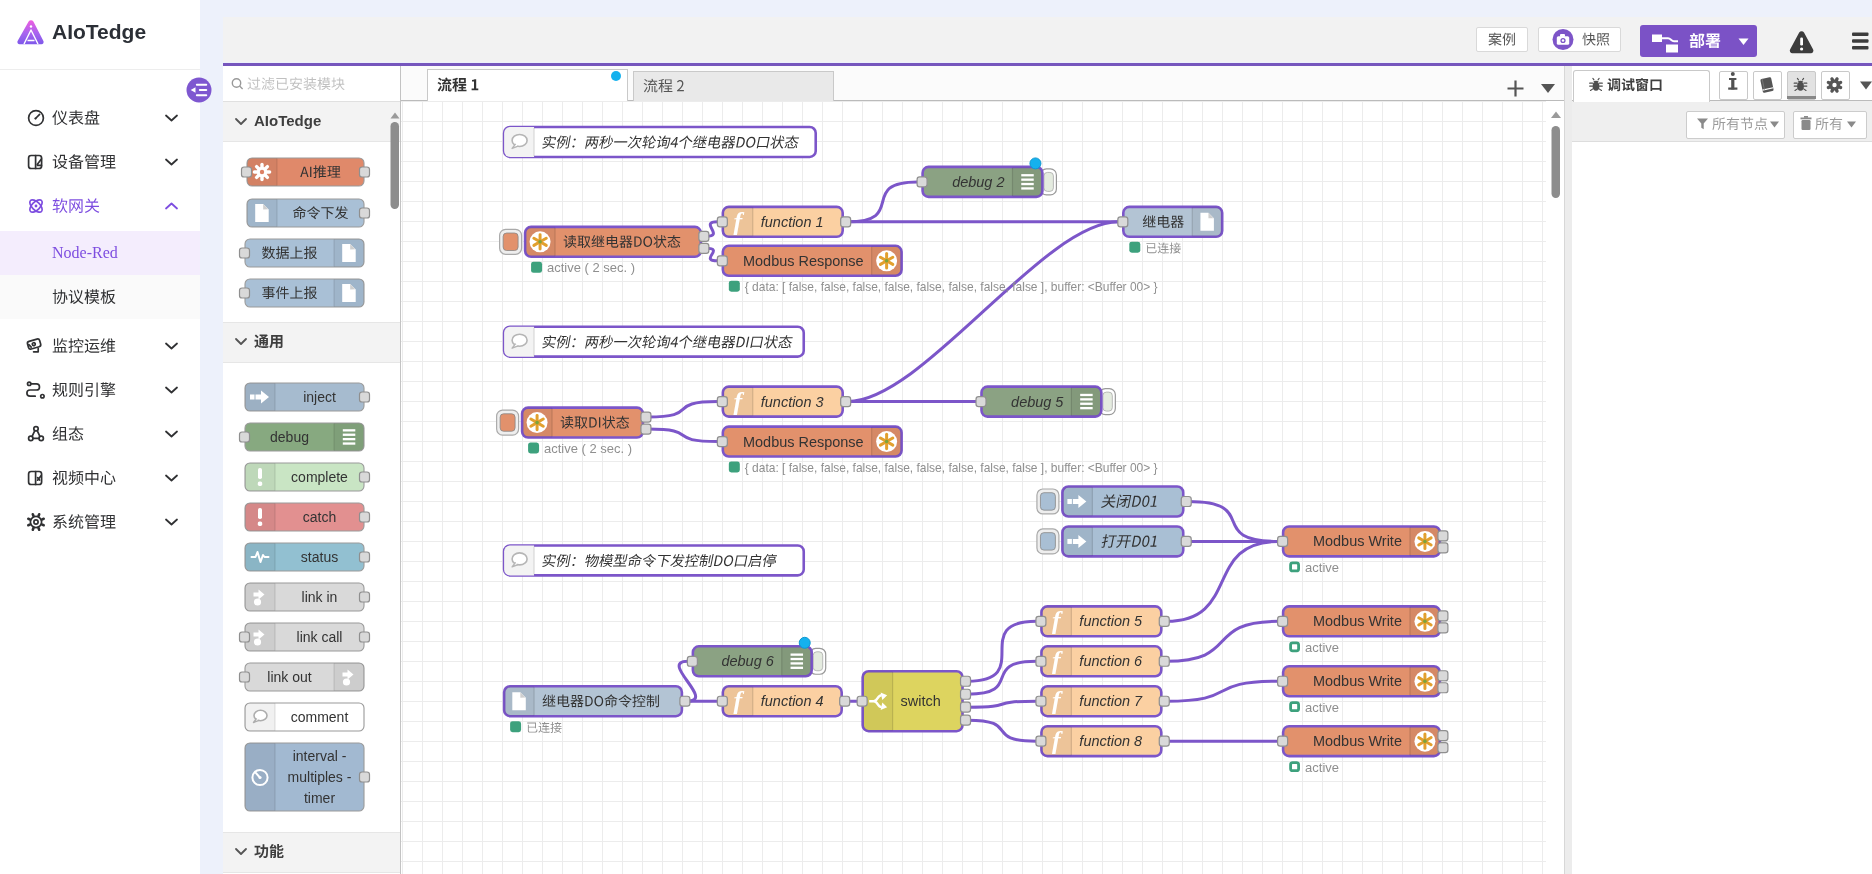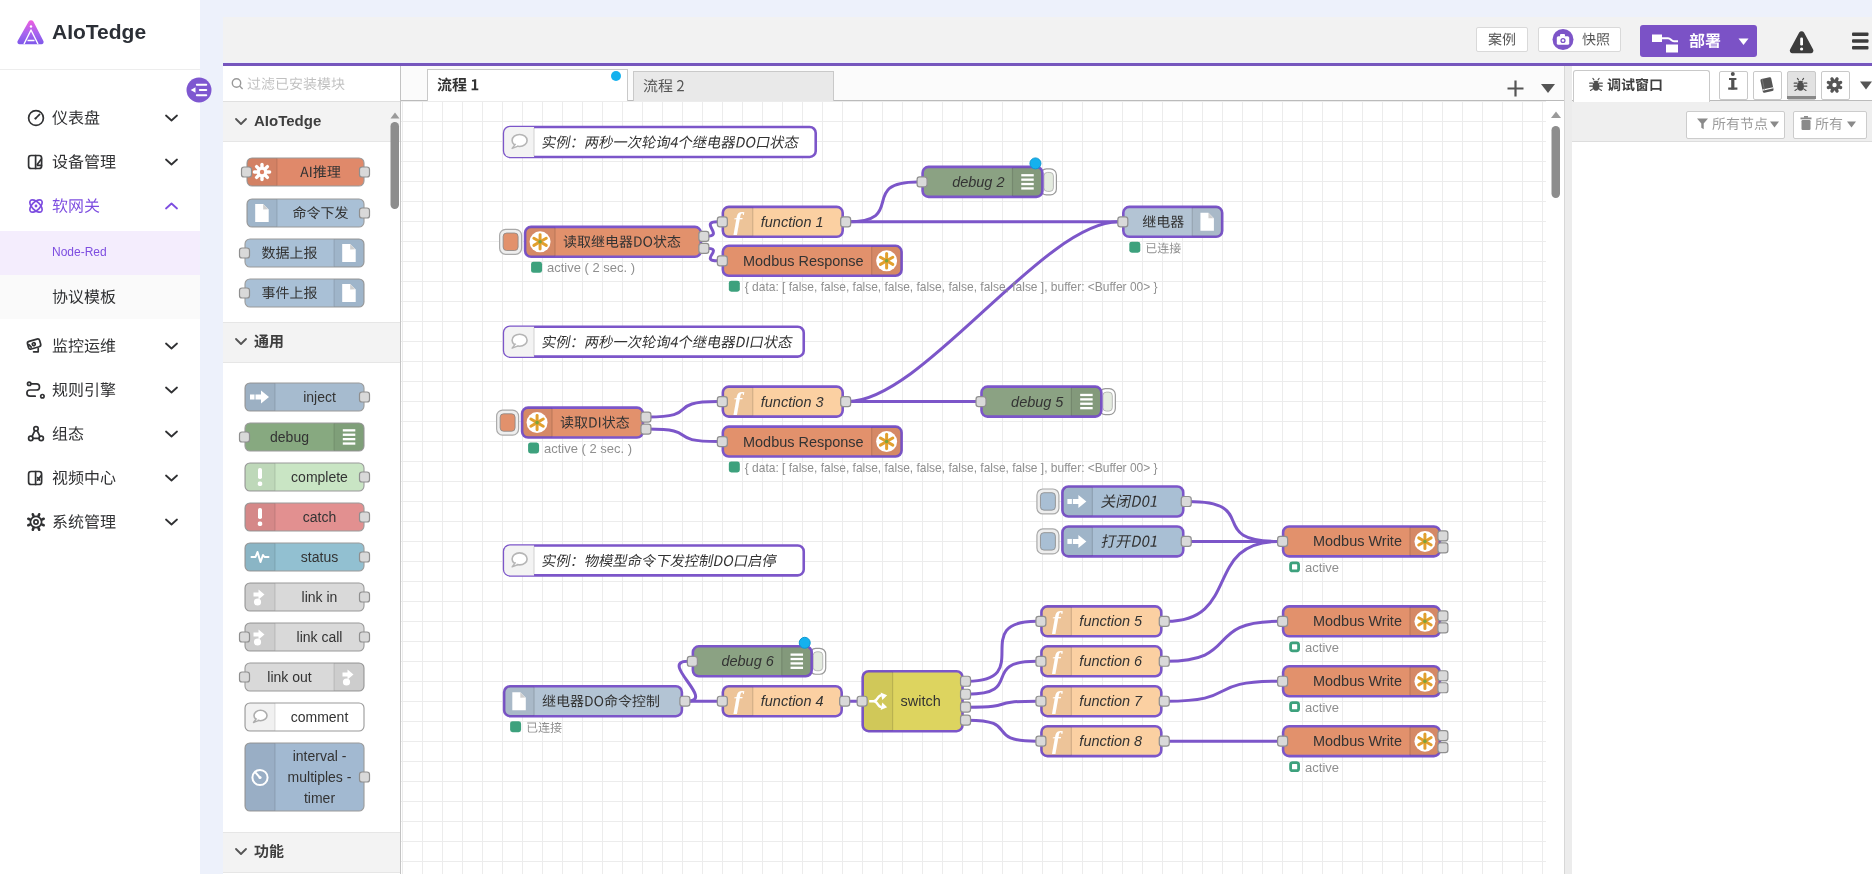--- a/index.html
+++ b/index.html
@@ -26,21 +26,21 @@
 <div style="position:absolute;left:1821px;top:71px;width:27px;height:27px;background:#fff;border:1px solid #c9c9c9;border-radius:2px"></div>
 <div style="position:absolute;left:1787px;top:96px;width:29px;height:3px;background:#888"></div>
 <div style="position:absolute;left:1686px;top:111px;width:97px;height:26px;background:#fff;border:1px solid #ccc;border-radius:2px"></div>
 <div style="position:absolute;left:1793px;top:111px;width:72px;height:26px;background:#fff;border:1px solid #ccc;border-radius:2px"></div>
 <div style="position:absolute;left:1476px;top:27px;width:52px;height:25px;background:#fff;border:1px solid #d9d9d9;border-radius:2px;box-sizing:border-box"></div>
 <div style="position:absolute;left:1538px;top:27px;width:83px;height:25px;background:#fff;border:1px solid #d9d9d9;border-radius:2px;box-sizing:border-box"></div>
 <div style="position:absolute;left:1640px;top:25px;width:117px;height:32px;background:#7b52c6;border-radius:3px"></div>
 <div style="position:absolute;left:0px;top:231px;width:200px;height:88px;background:#fafafa"></div>
 <div style="position:absolute;left:0px;top:231px;width:200px;height:44px;background:#f4edfd"></div>
 <div style="position:absolute;white-space:nowrap;font-family:Liberation Sans,sans-serif;font-size:21px;color:#2b2f36;font-weight:bold;letter-spacing:0;line-height:25.2px;top:19.4px;left:52px;">AIoTedge</div>
-<div style="position:absolute;white-space:nowrap;font-family:Liberation Sans, sans-serif;font-size:12px;color:#7d4de0;font-weight:normal;letter-spacing:0;line-height:19.2px;top:243.4px;left:52px;">Node-Red</div>
+<div style="position:absolute;white-space:nowrap;font-family:Liberation Serif, serif;font-size:16px;color:#7d4de0;font-weight:normal;letter-spacing:0;line-height:19.2px;top:243.4px;left:52px;">Node-Red</div>
 <div style="position:absolute;white-space:nowrap;font-family:Liberation Sans,sans-serif;font-size:15px;color:#3e3e3e;font-weight:bold;letter-spacing:0;line-height:18px;top:112px;left:254px;">AIoTedge</div>
 <svg style="position:absolute;left:401px;top:101px" width="1163" height="773" viewBox="401 101 1164 774">
 <path d="M706 236.5 C726 236.5 698 222 718 222" stroke="#7c56c9" stroke-width="3" fill="none" stroke-linecap="round"></path>
 <path d="M706 248.5 C726 248.5 698 261 718 261" stroke="#7c56c9" stroke-width="3" fill="none" stroke-linecap="round"></path>
 <path d="M848 222 C908.467 222 857.533 182 918 182" stroke="#7c56c9" stroke-width="3" fill="none" stroke-linecap="round"></path>
 <path d="M848 222 C923 222 1044 222 1119 222" stroke="#7c56c9" stroke-width="3" fill="none" stroke-linecap="round"></path>
 <path d="M848 402 C923 402 1044 222 1119 222" stroke="#7c56c9" stroke-width="3" fill="none" stroke-linecap="round"></path>
 <path d="M648 417.5 C701.772 417.5 664.228 402 718 402" stroke="#7c56c9" stroke-width="3" fill="none" stroke-linecap="round"></path>
 <path d="M648 429.5 C701.33 429.5 664.67 442 718 442" stroke="#7c56c9" stroke-width="3" fill="none" stroke-linecap="round"></path>
 <path d="M848 402 C923 402 902 402 977 402" stroke="#7c56c9" stroke-width="3" fill="none" stroke-linecap="round"></path>

